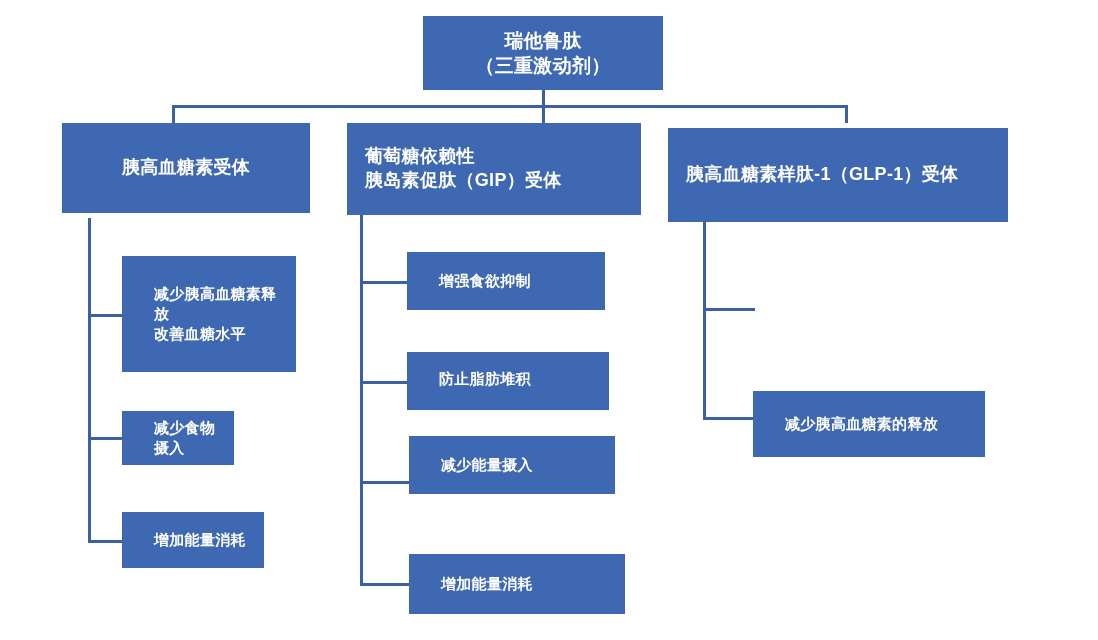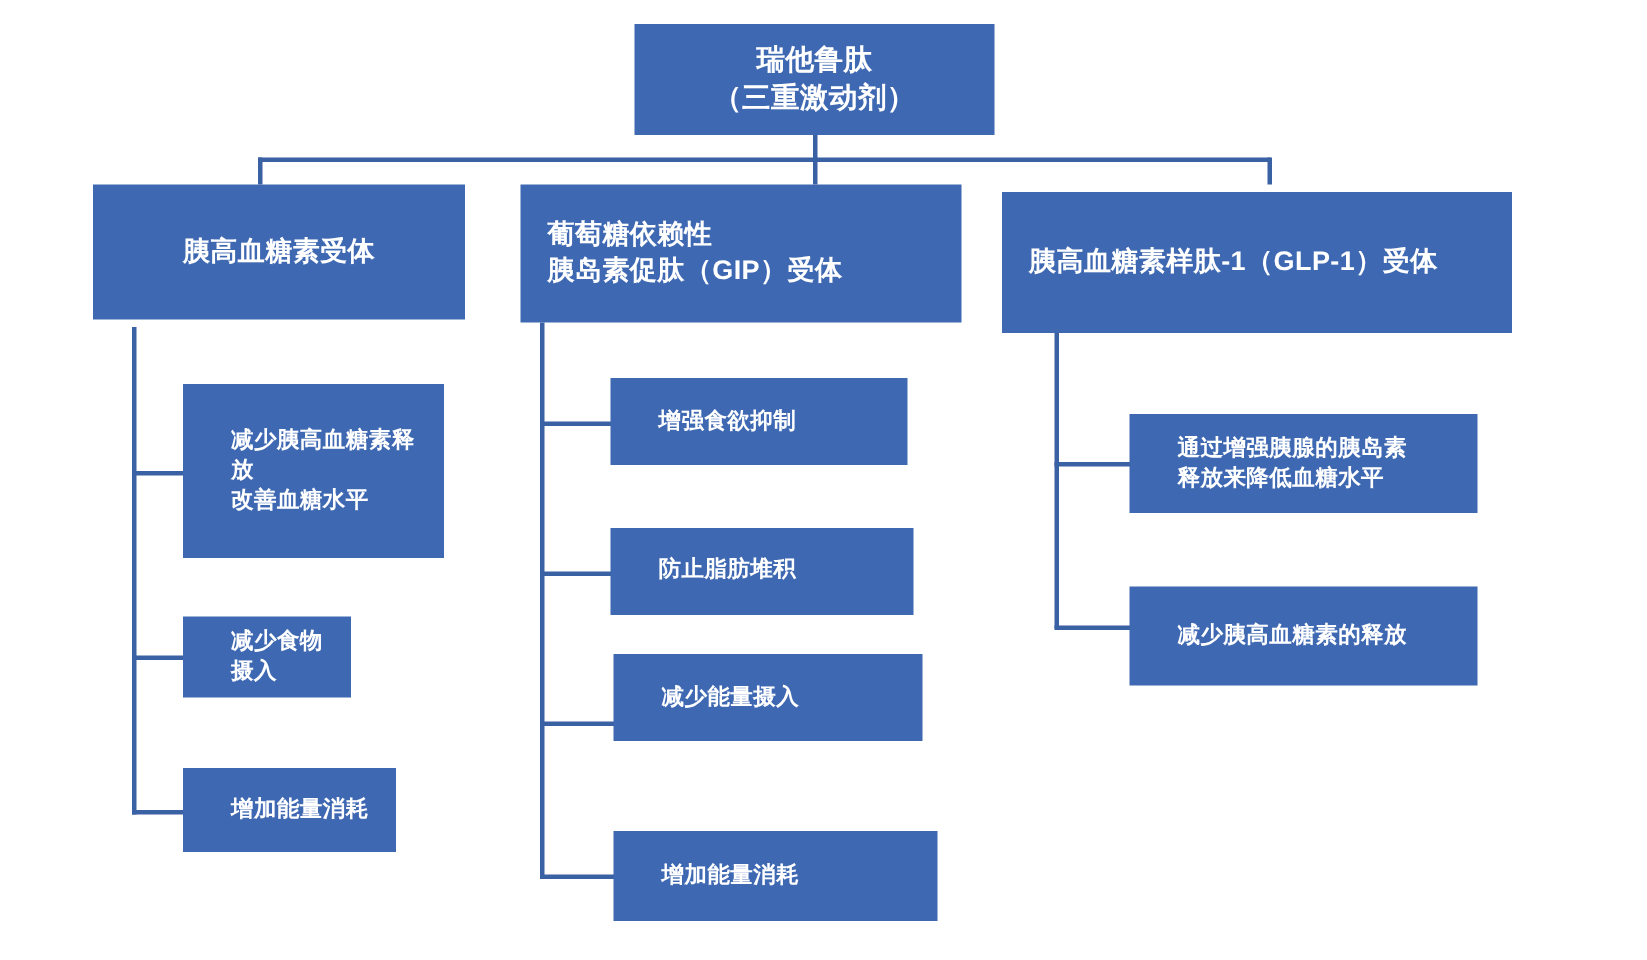--- a/index.html
+++ b/index.html
@@ -81,17 +81,15 @@
   <div class="node leaf left pad-l-sm" style="left:122px;top:256px;width:174px;height:116px;">减少胰高血糖素释放
 改善血糖水平</div>
   <div class="node leaf left pad-l-sm" style="left:122px;top:411px;width:112px;height:54px;">减少食物摄入</div>
   <div class="node leaf left pad-l-sm" style="left:122px;top:512px;width:142px;height:56px;">增加能量消耗</div>
 
   <div class="node leaf left pad-l-sm" style="left:407px;top:252px;width:198px;height:58px;">增强食欲抑制</div>
   <div class="node leaf left pad-l-sm" style="left:407px;top:352px;width:202px;height:58px;font-family:Liberation Mono, monospace;">防止脂肪堆积</div>
   <div class="node leaf left pad-l-sm" style="left:409px;top:436px;width:206px;height:58px;">减少能量摄入</div>
   <div class="node leaf left pad-l-sm" style="left:409px;top:554px;width:216px;height:60px;">增加能量消耗</div>
 
-  <div class="node leaf left pad-l-sm" style="left:753px;top:276px;width:232px;height:66px;">通过增强胰腺的胰岛素
-释放来降低血糖水平</div>
   <div class="node leaf left pad-l-sm" style="left:753px;top:391px;width:232px;height:66px;">减少胰高血糖素的释放</div>
 
 </div>
 
 </body></html>

